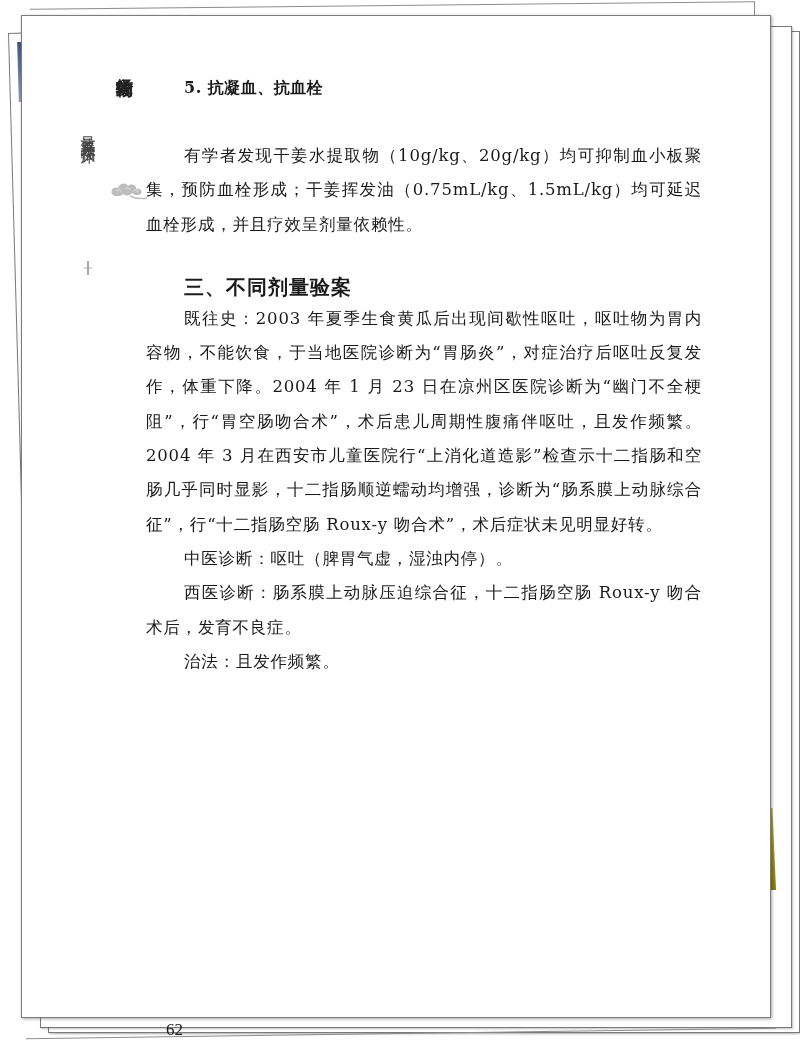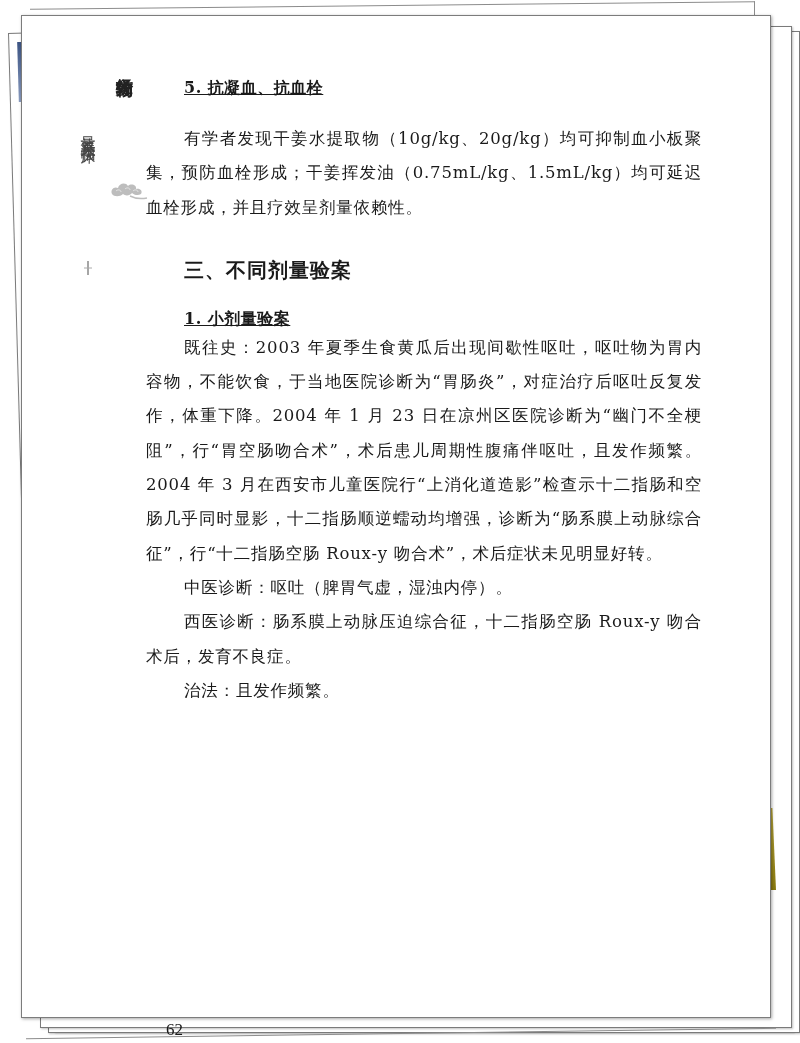--- a/index.html
+++ b/index.html
@@ -115,21 +115,20 @@
     color: #1a1a1a;
     font-family: "DejaVu Serif", "Liberation Serif", serif;
   }
   .h-sub {
     font-weight: bold;
     font-size: 16px;
     line-height: 24px;
     padding-left: 38px;
     margin: 0;
     letter-spacing: 0.5px;
-    text-decoration: underline;
   }
   .h-sec {
     font-weight: bold;
     font-size: 20px;
     line-height: 30px;
     padding-left: 38px;
     margin: 0;
     letter-spacing: 1px;
   }
   .para {
@@ -176,25 +175,24 @@
       </svg>
       <svg class="rh-mark" viewBox="0 0 14 14">
         <line x1="7" y1="0" x2="7" y2="14" stroke="#888" stroke-width="1.5"></line>
         <line x1="3" y1="7" x2="11" y2="7" stroke="#aaa" stroke-width="1"></line>
       </svg>
     </div>
 
     <div class="content">
       <p class="h-sub" style="margin-top:0;">5. 抗凝血、抗血栓</p>
 
-      <p class="para" style="margin-top:22px;">有学者发现干姜水提取物（10g/kg、20g/kg）均可抑制血小板聚集，预防血栓形成；干姜挥发油（0.75mL/kg、1.5mL/kg）均可延迟血栓形成，并且疗效呈剂量依赖性。</p>
+      <p class="para" style="margin-top:39px;">有学者发现干姜水提取物（10g/kg、20g/kg）均可抑制血小板聚集，预防血栓形成；干姜挥发油（0.75mL/kg、1.5mL/kg）均可延迟血栓形成，并且疗效呈剂量依赖性。</p>
 
       <p class="h-sec" style="margin-top:30px;">三、不同剂量验案</p>
 
-      <p class="h-sub" style="margin-top:22px;">1. 小剂量验案</p>
 
       <p class="para">既往史：2003 年夏季生食黄瓜后出现间歇性呕吐，呕吐物为胃内容物，不能饮食，于当地医院诊断为“胃肠炎”，对症治疗后呕吐反复发作，体重下降。2004 年 1 月 23 日在凉州区医院诊断为“幽门不全梗阻”，行“胃空肠吻合术”，术后患儿周期性腹痛伴呕吐，且发作频繁。2004 年 3 月在西安市儿童医院行“上消化道造影”检查示十二指肠和空肠几乎同时显影，十二指肠顺逆蠕动均增强，诊断为“肠系膜上动脉综合征”，行“十二指肠空肠 Roux-y 吻合术”，术后症状未见明显好转。</p>
       <p class="para">中医诊断：呕吐（脾胃气虚，湿浊内停）。</p>
       <p class="para">西医诊断：肠系膜上动脉压迫综合征，十二指肠空肠 Roux-y 吻合术后，发育不良症。</p>
       <p class="para">治法：且发作频繁。</p>
     </div>
 
     <div class="page-num">62</div>
   </div>
 </div>

